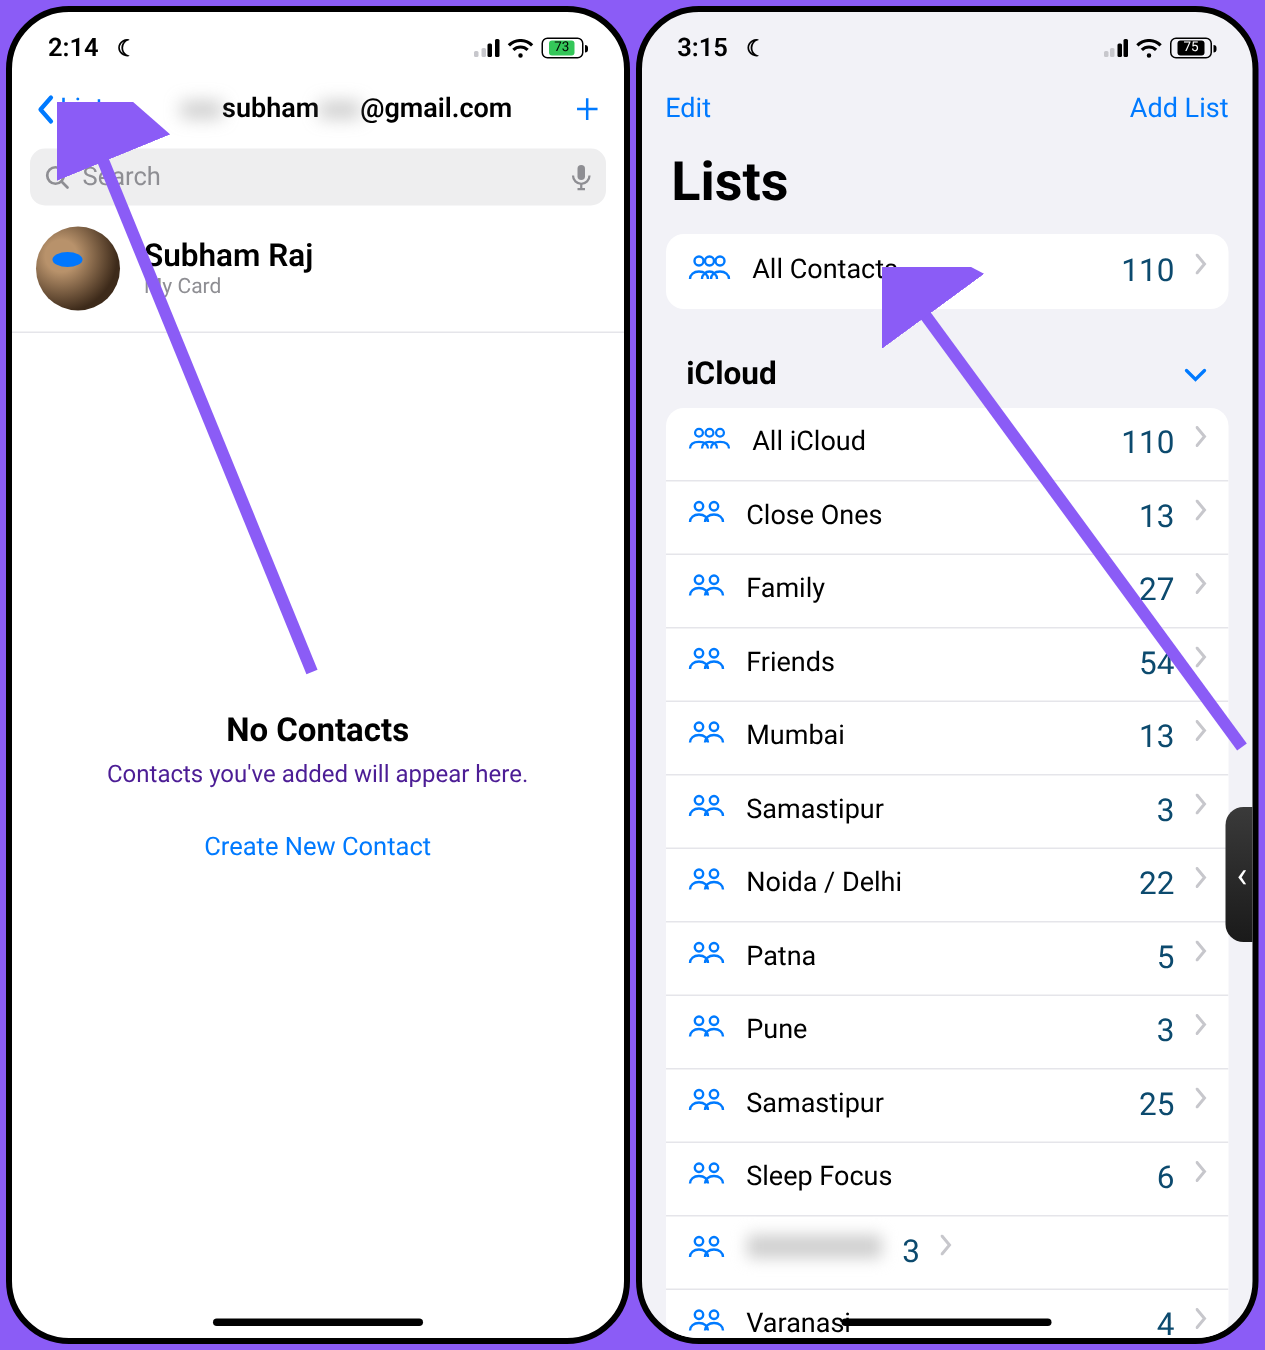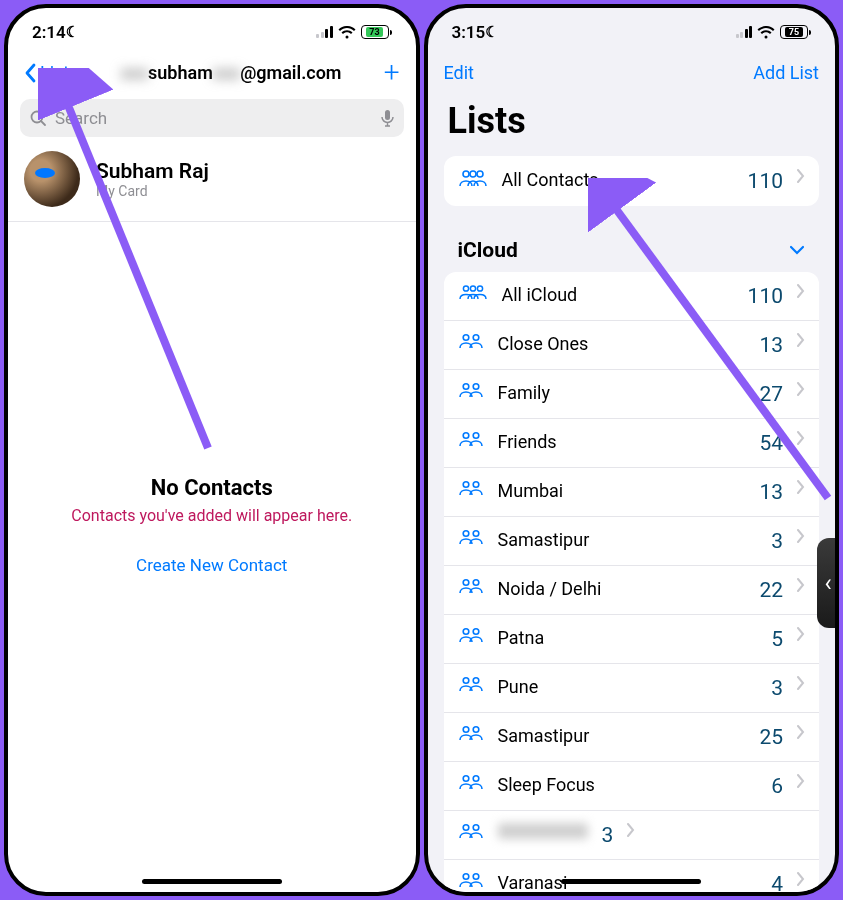--- a/index.html
+++ b/index.html
@@ -1,35 +1,35 @@
 <!DOCTYPE html>
 <html><head>
 <meta charset="utf-8">
 <style>
 *{box-sizing:border-box;margin:0;padding:0;font-family:-apple-system,BlinkMacSystemFont,"Segoe UI",Roboto,sans-serif}
 body{background:#8b5cf6;display:flex;gap:4px;padding:4px;width:843px;height:900px}
 .phone{background:#fff;border-radius:42px;flex:1;display:flex;flex-direction:column;overflow:hidden;position:relative;border:4px solid #000}
 .phone2{background:#f2f2f7}
 .statusbar{display:flex;justify-content:space-between;align-items:center;padding:14px 24px 8px;font-size:17px;font-weight:600}
-.sb-left{display:flex;align-items:center;gap:0}
+.sb-left{display:flex;align-items:center;gap:12px}
 .moon{font-size:15px}
 .sb-right{display:flex;align-items:center;gap:5px}
 .signal{display:flex;align-items:flex-end;gap:1.5px;height:12px}
 .signal span{width:3px;background:#000;border-radius:1px}
 .signal span:nth-child(1){height:4px;background:#c7c7cc}
 .signal span:nth-child(2){height:6px;background:#c7c7cc}
 .signal span:nth-child(3){height:9px}
 .signal span:nth-child(4){height:12px}
 .battery{display:flex;align-items:center;gap:1px}
 .batt-body{width:28px;height:14px;border:1.5px solid #000;border-radius:4px;position:relative;display:flex;align-items:center;justify-content:center;padding:1px}
 .batt-fill{height:100%;border-radius:2px}
 .batt-fill.green{width:73%;background:#34c759}
 .batt-fill.black{width:75%;background:#000}
 .batt-tip{width:2px;height:5px;background:#000;border-radius:0 2px 2px 0}
-.batt-num{font-size:9px;font-weight:700;position:absolute;color:#000;z-index:1}
+.batt-num{font-size:9px;font-weight:400;position:absolute;color:#000;z-index:1}
 .batt-num.white{color:#fff}
 .topnav{display:flex;align-items:center;padding:6px 16px;min-height:44px;background:#fff}
 .phone2 .topnav{background:transparent}
 .backbtn{display:flex;align-items:center;color:#007aff;font-size:18px;gap:4px}
 .chev-left{width:12px;height:20px}
 .navtitle{flex:1;text-align:center;font-weight:600;font-size:18px;position:relative}
 .blur{filter:blur(6px);color:#888}
 .plus{color:#007aff;font-size:28px;font-weight:300}
 .edit{color:#007aff;font-size:18px}
 .addlist{color:#007aff;font-size:18px;margin-left:auto}
@@ -37,21 +37,21 @@
 .search-ic{color:#8e8e93}
 .search-ph{color:#8e8e93;font-size:17px;flex:1}
 .mic-ic{color:#8e8e93}
 .mycard{display:flex;align-items:center;padding:14px 16px;gap:16px;border-bottom:1px solid #e5e5ea}
 .avatar{width:56px;height:56px;border-radius:50%;background:radial-gradient(circle at 30% 35%,#b8926b 20%,#3d2a1a 70%);position:relative;overflow:hidden}
 .avatar::after{content:"";position:absolute;top:30%;left:20%;width:20px;height:10px;background:#0077ff;border-radius:50%}
 .myname{font-size:21px;font-weight:600}
 .mylabel{font-size:14px;color:#8e8e93}
 .empty{flex:1;display:flex;flex-direction:column;align-items:center;justify-content:center;padding-bottom:64px}
 .empty h2{font-size:22px;font-weight:700;margin-bottom:6px}
-.empty p{color:#be185d;font-size:16px;margin-bottom:30px}
+.empty p{color:#4c1d95;font-size:16px;margin-bottom:30px}
 .createbtn{color:#007aff;font-size:17px}
 .page-title{font-size:36px;font-weight:700;padding:6px 20px 14px}
 .card{background:#fff;border-radius:12px;margin:0 16px 20px}
 .row{display:flex;padding:13px 14px;gap:14px;border-bottom:1px solid #e5e5ea}
 .row:last-child{border-bottom:none}
 .people-ic{color:#007aff;flex-shrink:0}
 .row-label{font-size:18px;flex:1}
 .row-count{color:#0c4a6e;font-size:21px}
 .chev-r{color:#c7c7cc;flex-shrink:0}
 .section-hdr{display:flex;align-items:center;padding:12px 30px 10px;font-size:21px;font-weight:700}

